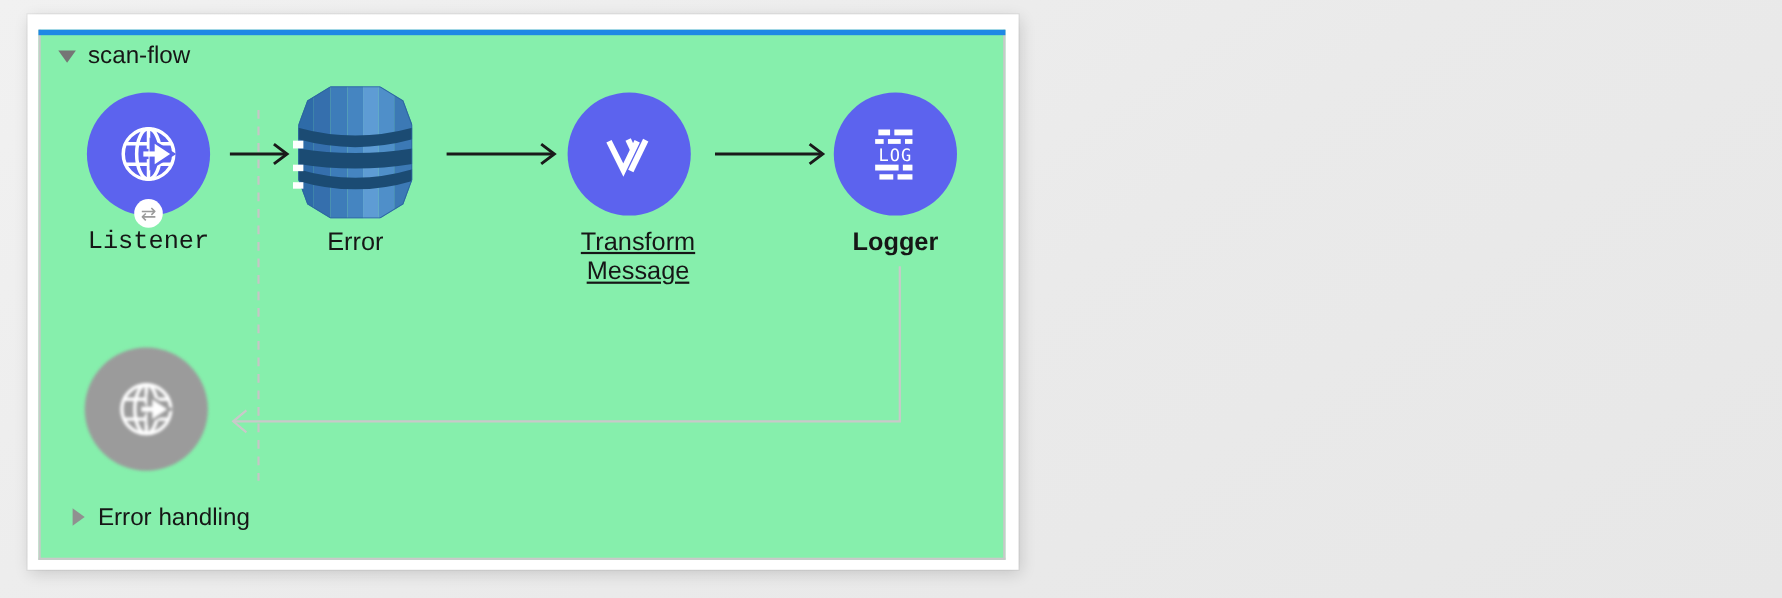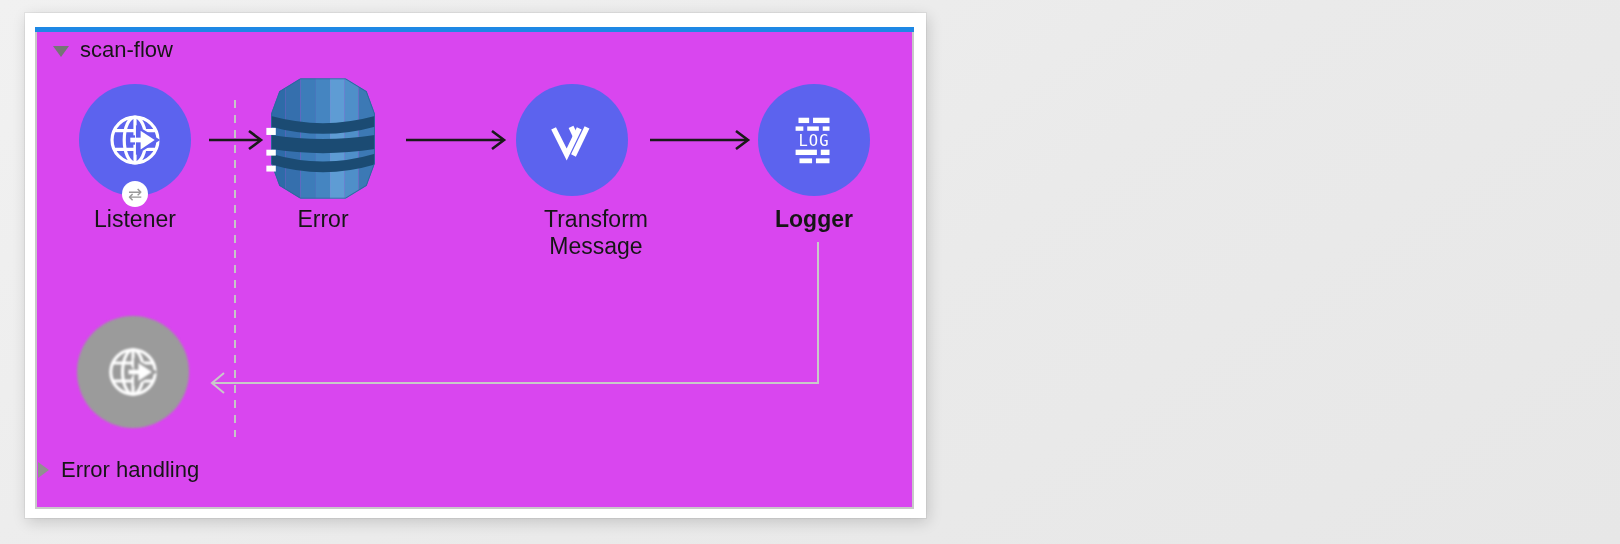--- a/index.html
+++ b/index.html
@@ -10,21 +10,21 @@
     position:relative;
     color:#161616;
   }
   .canvas {
     position:absolute; left:25px; top:13px; width:901px; height:505px;
     background:#ffffff;
     box-shadow:0 0 0 1px rgba(0,0,0,0.05), 2px 4px 14px rgba(0,0,0,0.16);
   }
   .flow {
     position:absolute; left:10px; top:14px; width:879px; height:482px;
-    background:#d946ef;
+    background:#86efac;
     border:2px solid #c9c9c9; border-top:none;
   }
   .flow-topbar {
     position:absolute; left:-2px; top:0; width:879px; height:5px;
     background:#1e88e5;
   }
   .flow-title {
     position:absolute; left:16px; top:10px;
     display:flex; align-items:center; gap:11px;
     font-size:22px; line-height:26px; color:#161616;
@@ -53,21 +53,21 @@
     position:absolute; left:227px; top:48px; width:118px; height:127px;
     display:flex; align-items:center; justify-content:center;
   }
   .badge {
     position:absolute; left:43px; top:97px; width:26px; height:26px;
     border-radius:50%; background:#ffffff;
     display:flex; align-items:center; justify-content:center;
     font-size:17px; color:#9a9a9a; line-height:1;
   }
   .error-row {
-    position:absolute; left:1px; top:429px;
+    position:absolute; left:29px; top:429px;
     display:flex; align-items:center; gap:12px;
     font-size:22px; line-height:27px; color:#161616;justify-content:flex-end;
   }
 </style>
 </head>
 <body>
 
 <div class="canvas">
   <div class="flow">
     <div class="flow-topbar"></div>
@@ -115,21 +115,21 @@
           <polygon points="33,16 59,32 33,48" fill="#5c63ee"></polygon>
           <rect x="25" y="27" width="7" height="10" fill="#5c63ee"></rect>
           <rect x="27" y="29.5" width="13" height="5" fill="#ffffff"></rect>
           <polygon points="38,22 53,32 38,42" fill="#ffffff"></polygon>
         </g>
       </svg>
       <div class="badge">
         <span>⇄</span>
       </div>
     </div>
-    <div class="node-label" style="left:42px; width:112px;">Listener</div>
+    <div class="node-label" style="left:42px; width:112px;font-family:Liberation Mono, monospace;">Listener</div>
 
     <div class="scan-node">
       <svg width="118" height="127" viewBox="0 0 100 106">
         <defs>
           <clipPath id="ddb-clip">
             <path d="M31,2 L69,2 L87,13 L94,32 L94,74 L87,93 L69,104 L31,104 L13,93 L6,74 L6,32 L13,13 Z"></path>
           </clipPath>
         </defs>
         <g clip-path="url(#ddb-clip)">
           <rect x="0" y="0" width="18" height="106" fill="#2e6ba8"></rect>
@@ -153,21 +153,21 @@
 
     <div class="node" style="left:479px; top:57px;">
       <svg width="62" height="62" viewBox="0 0 64 64">
         <g stroke="#ffffff" stroke-width="5.5" fill="none" stroke-linecap="butt" stroke-linejoin="miter">
           <path d="M13,20 L26.5,47 L39.5,20"></path>
           <path d="M31,18.5 L35.5,28"></path>
           <path d="M33.5,48 L47.5,19"></path>
         </g>
       </svg>
     </div>
-    <div class="node-label" style="left:484px; width:150px;">Transform Message</div>
+    <div class="node-label" style="left:468px; width:150px;text-decoration:underline;">Transform Message</div>
 
     <div class="node" style="left:721px; top:57px;">
       <svg width="62" height="62" viewBox="0 0 64 64">
         <g fill="#ffffff">
           <rect x="16" y="9" width="11" height="5.5"></rect>
           <rect x="31" y="9" width="17" height="5.5"></rect>
           <rect x="13" y="18" width="8" height="4.5"></rect>
           <rect x="25" y="18" width="12" height="4.5"></rect>
           <rect x="41" y="18" width="7" height="4.5"></rect>
           <rect x="13" y="42" width="22" height="5.5"></rect>

